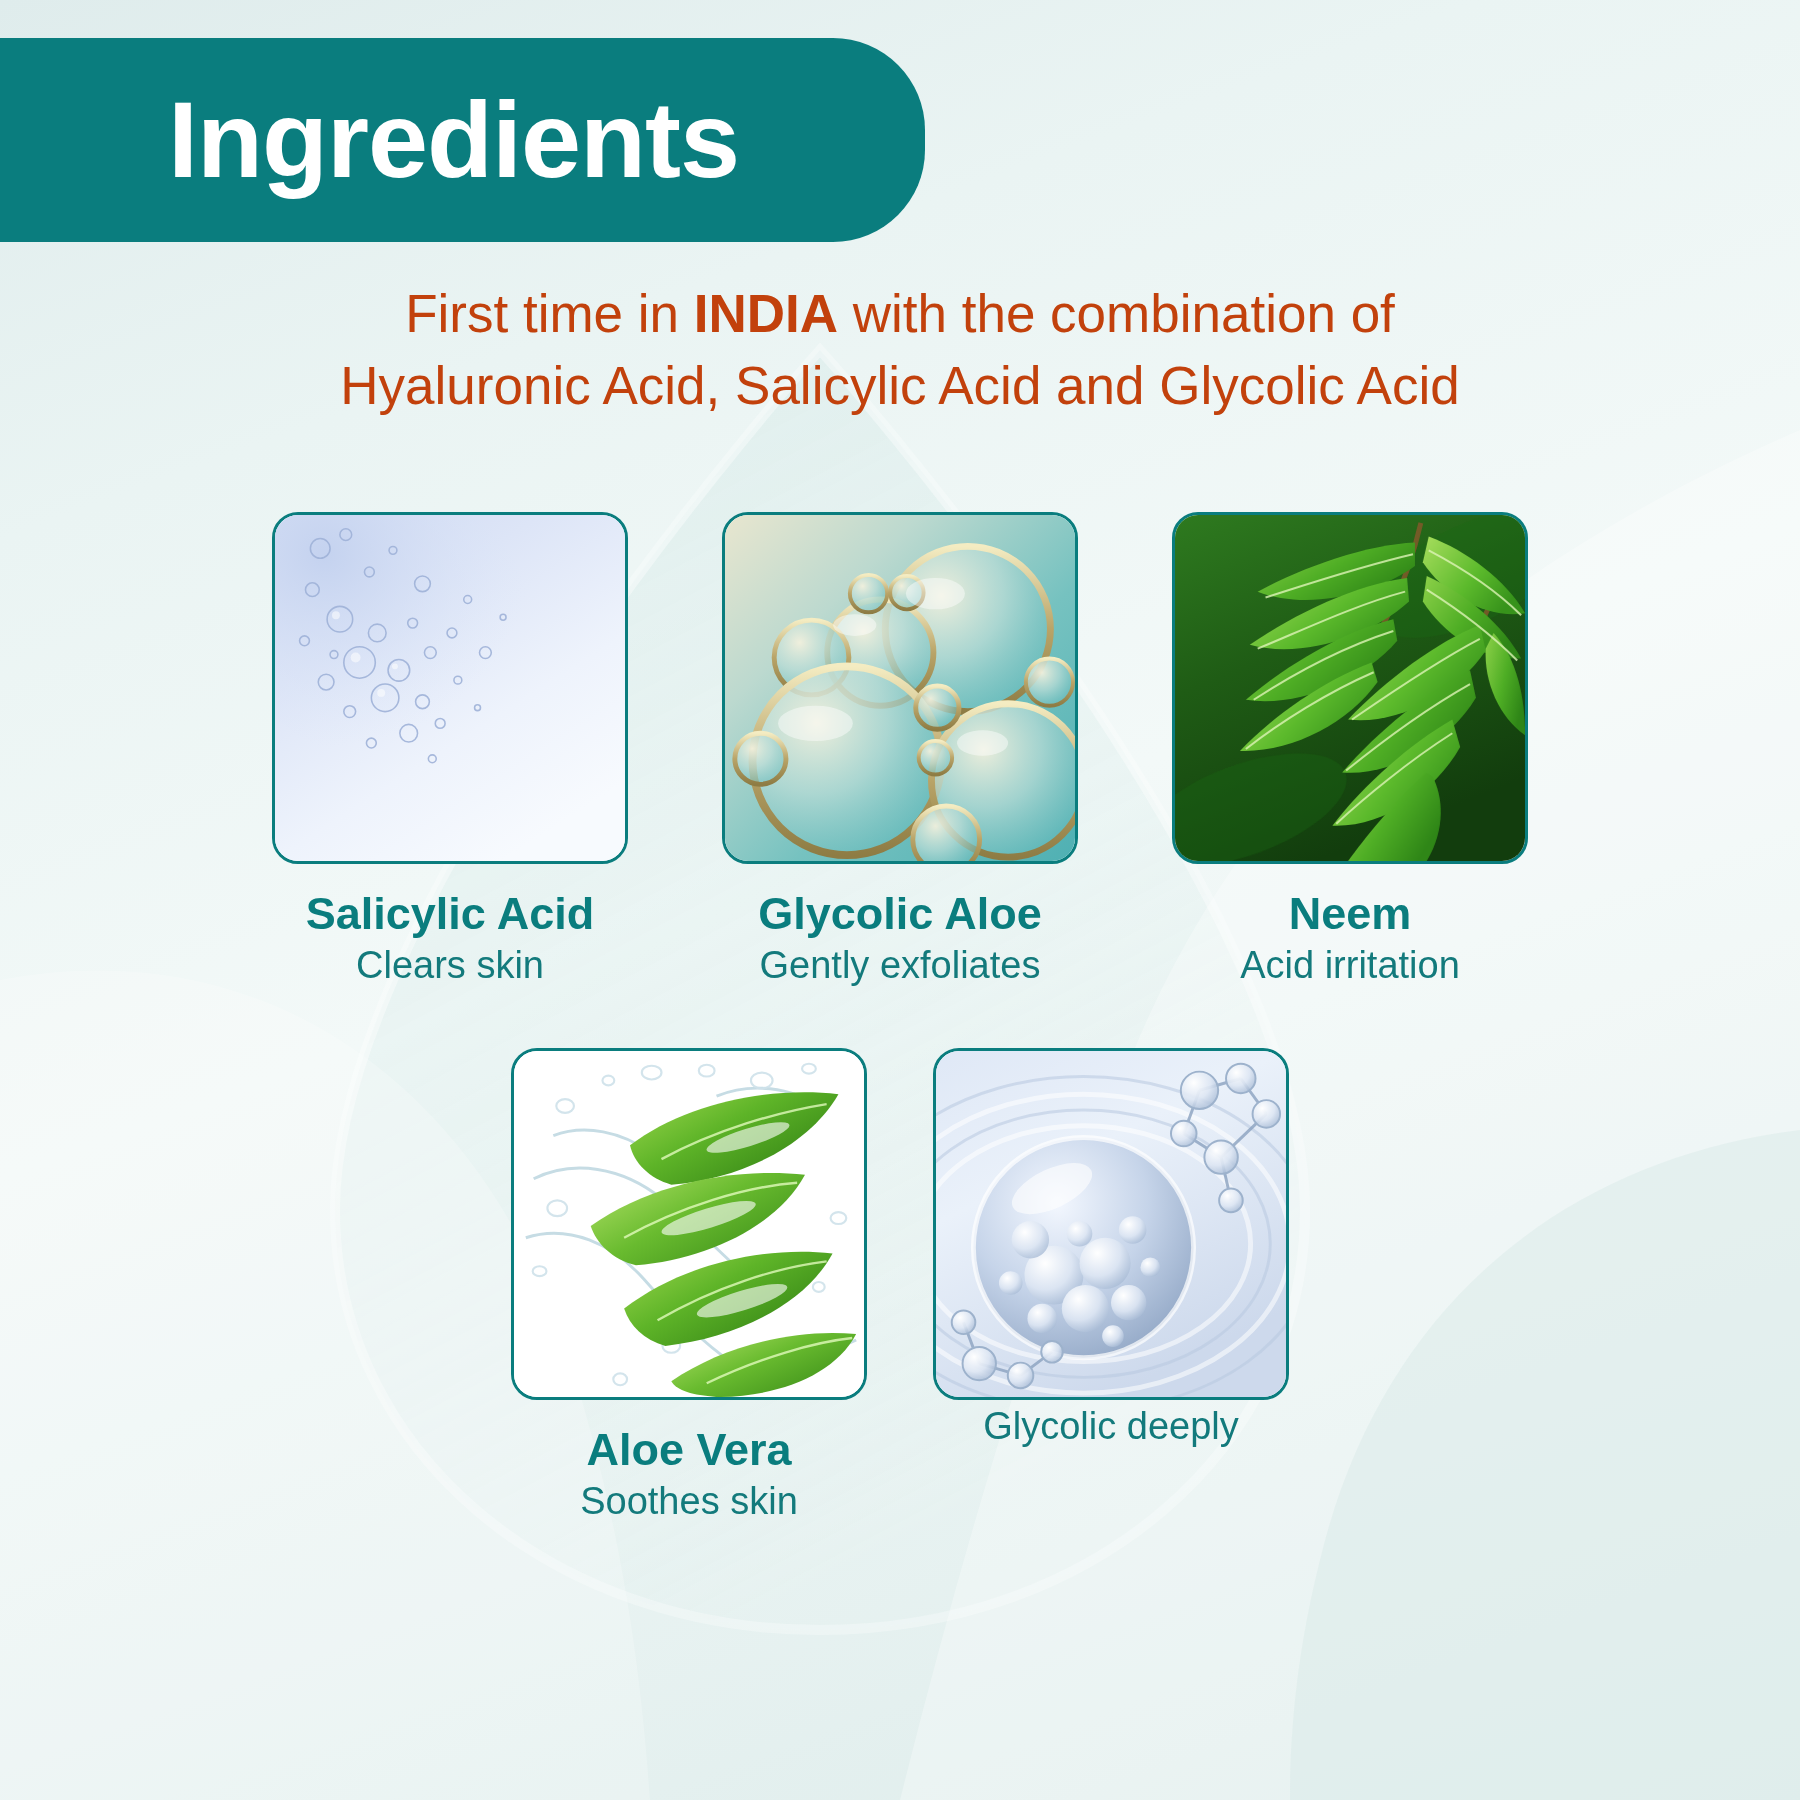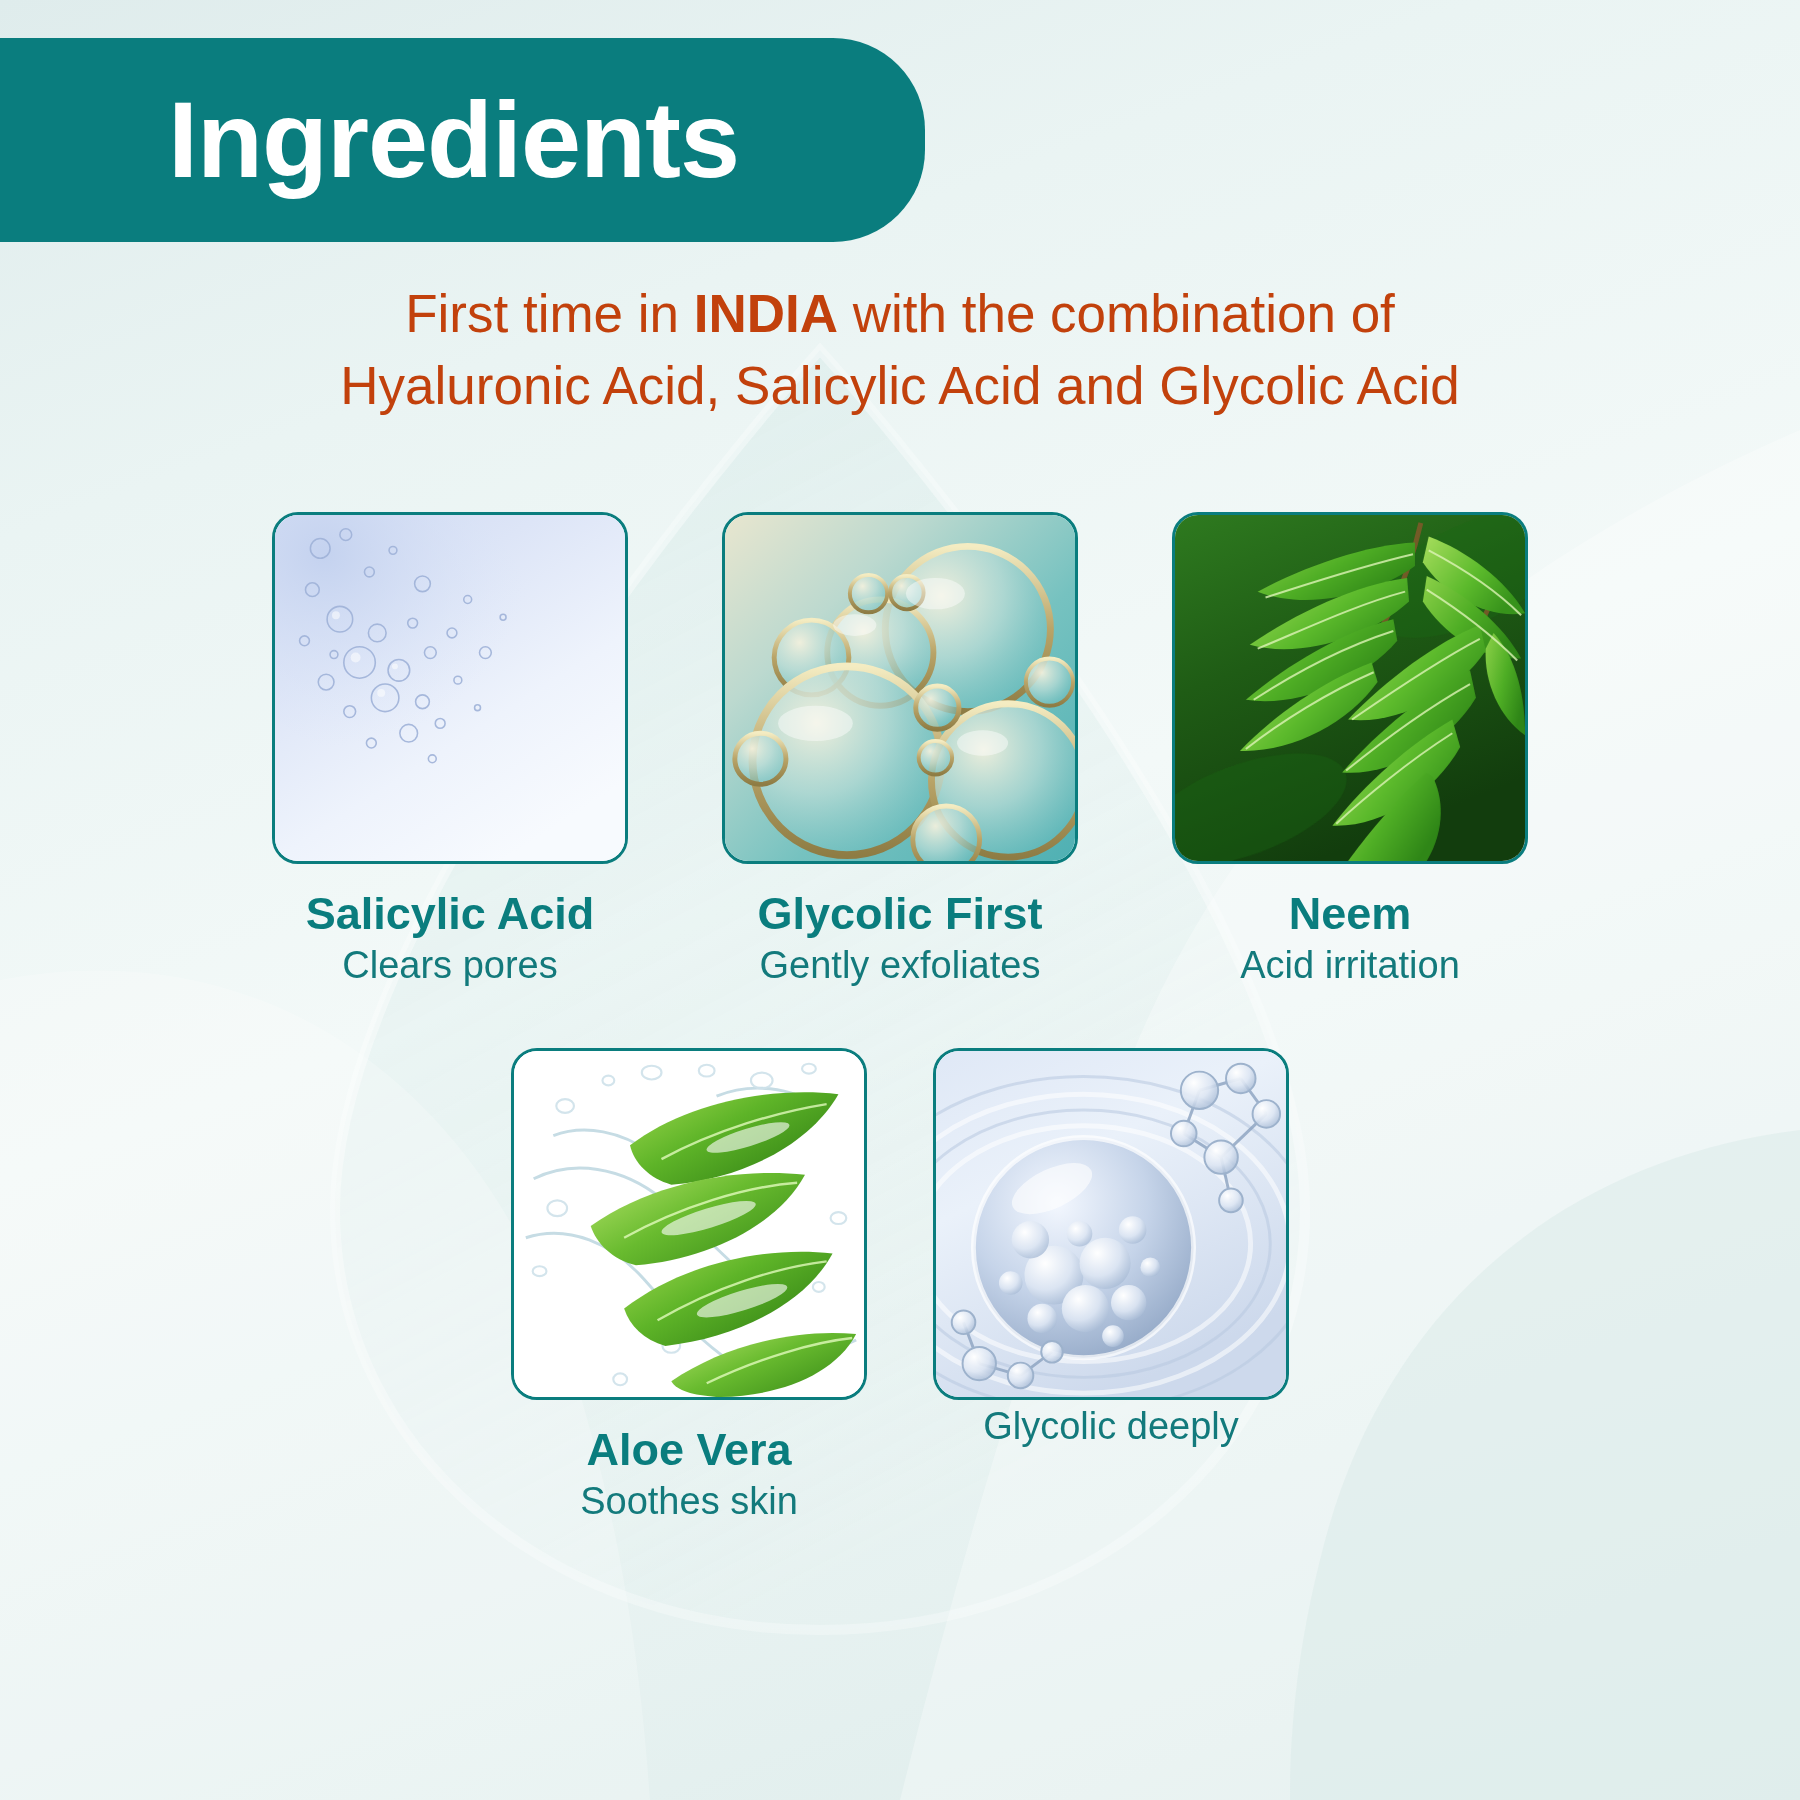--- a/index.html
+++ b/index.html
@@ -185,21 +185,21 @@
         </g>
         <g fill="#ffffff" opacity="0.55">
           <circle cx="62" cy="102" r="4"></circle>
             <circle cx="82" cy="145" r="5"></circle>
           <circle cx="108" cy="181" r="4"></circle>
             <circle cx="122" cy="154" r="3"></circle>
         </g>
       </svg>
     </div>
     <div class="card-title">Salicylic Acid</div>
-    <div class="card-sub">Clears pores</div>
+    <div class="card-sub">Clears skin</div>
   </div>
 
   <div class="card">
     <div class="thumb">
       <svg viewBox="0 0 356 352" preserveAspectRatio="xMidYMid slice">
         <defs>
           <linearGradient id="glyBg" x1="0" y1="0" x2="1" y2="1">
             <stop offset="0%" stop-color="#e8e6cf"></stop>
             <stop offset="28%" stop-color="#bcd9cf"></stop>
             <stop offset="60%" stop-color="#76c2c0"></stop>
@@ -232,21 +232,21 @@
           <circle cx="330" cy="170" r="24" fill="url(#bub)" stroke="url(#rim)" stroke-width="4"></circle>
         </g>
         <g fill="#ffffff" opacity="0.45">
           <ellipse cx="214" cy="80" rx="30" ry="16"></ellipse>
           <ellipse cx="132" cy="112" rx="22" ry="11"></ellipse>
           <ellipse cx="92" cy="212" rx="38" ry="18"></ellipse>
           <ellipse cx="262" cy="232" rx="26" ry="13"></ellipse>
         </g>
       </svg>
     </div>
-    <div class="card-title">Glycolic First</div>
+    <div class="card-title">Glycolic Aloe</div>
     <div class="card-sub">Gently exfoliates</div>
   </div>
 
   <div class="card">
     <div class="thumb">
       <svg viewBox="0 0 356 352" preserveAspectRatio="xMidYMid slice">
         <defs>
           <linearGradient id="neemBg" x1="0" y1="0" x2="0.4" y2="1">
             <stop offset="0%" stop-color="#2e7a1f"></stop>
             <stop offset="45%" stop-color="#1f5c15"></stop>

